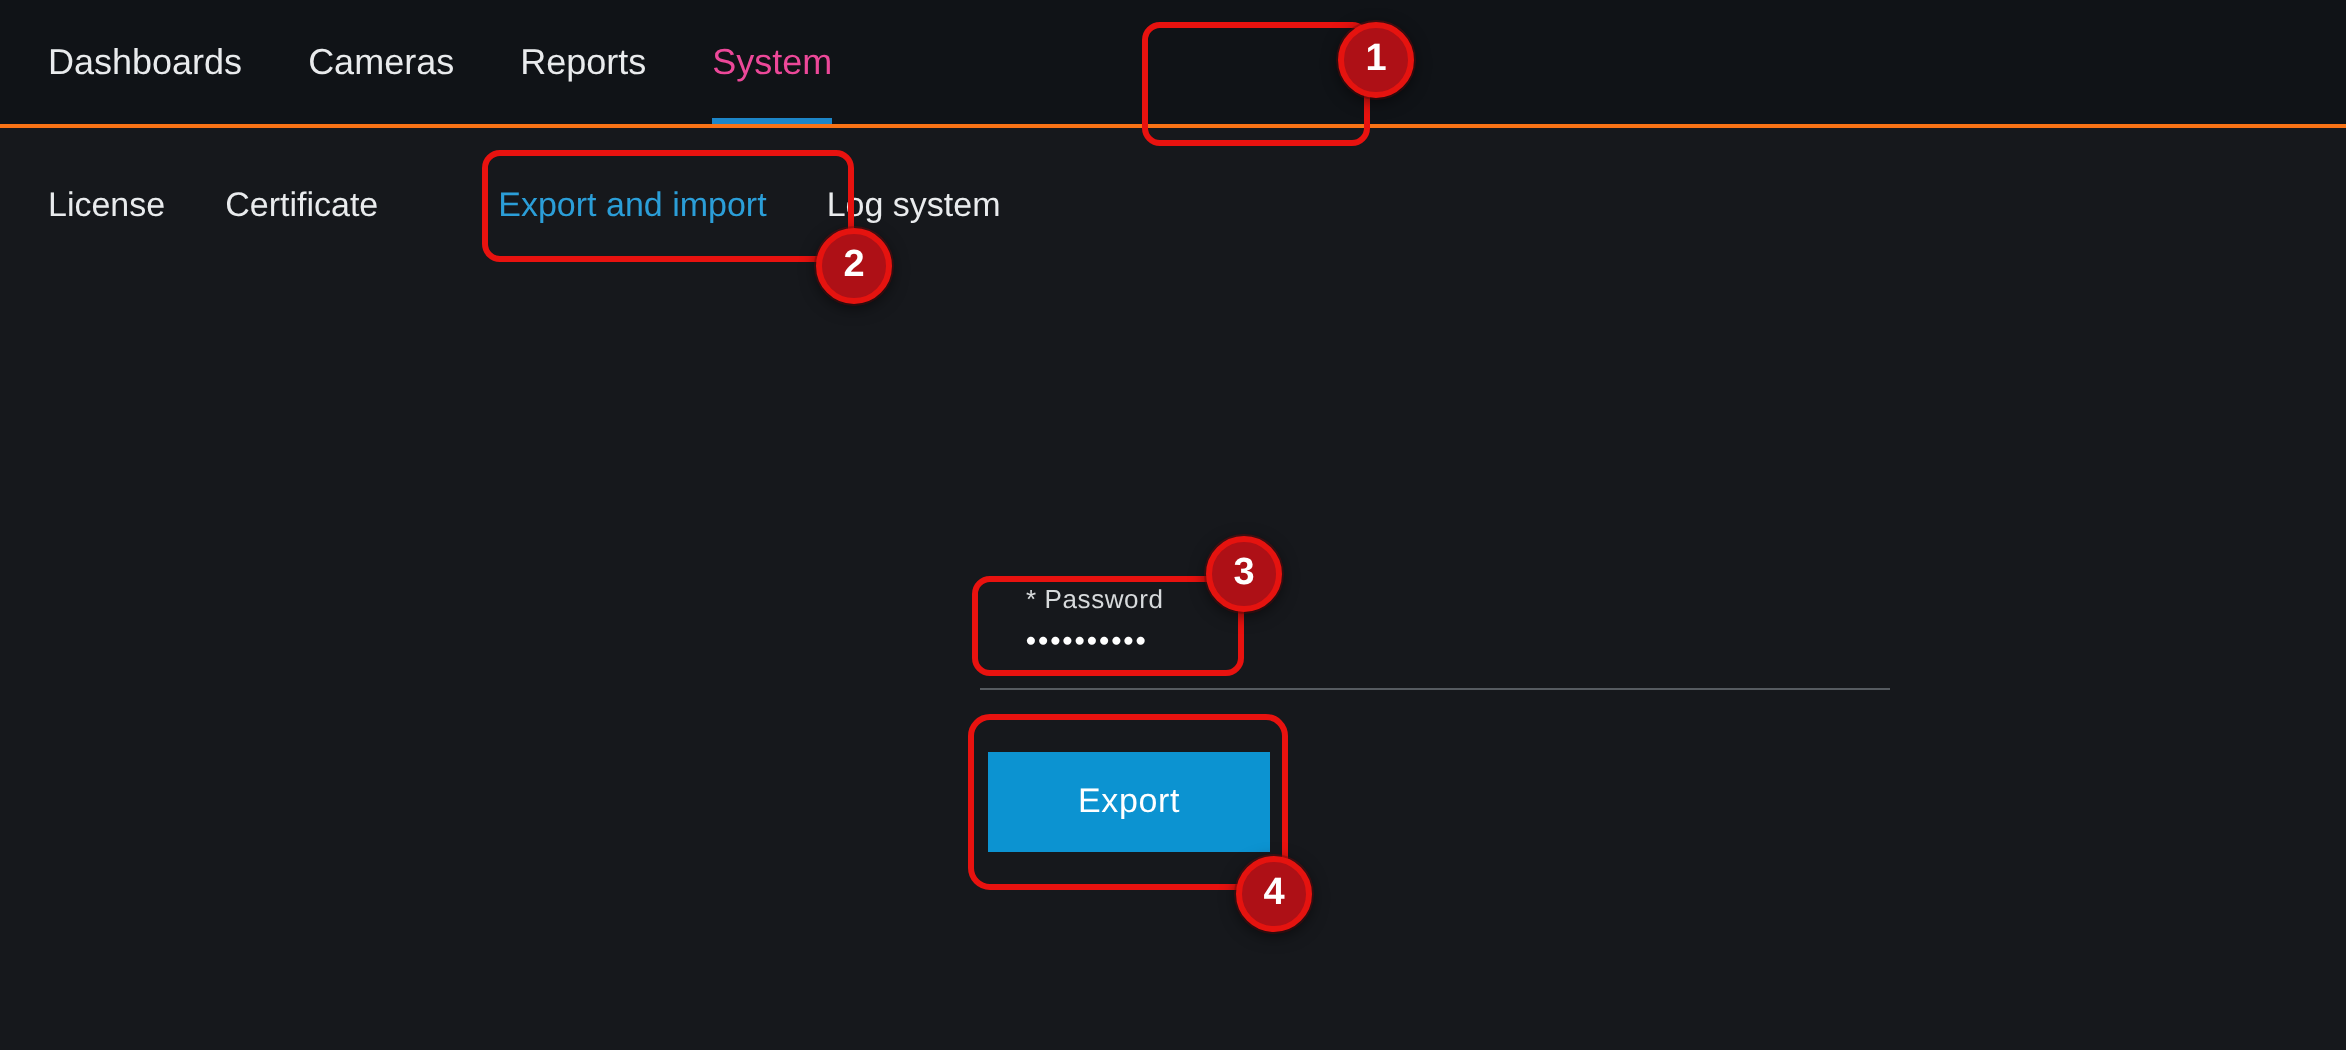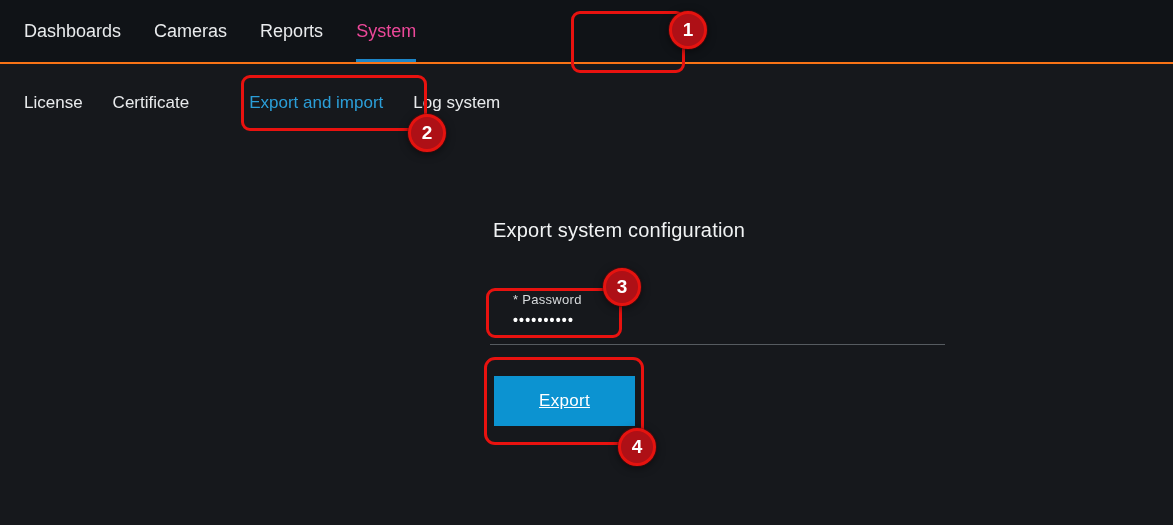--- a/index.html
+++ b/index.html
@@ -46,21 +46,21 @@
     font-size:13px; color:#d7dadc; letter-spacing:0.3px;
   }
   .password-value {
     position:absolute; left:23px; top:29px;
     font-size:14px; font-weight:bold; color:#ffffff; letter-spacing:1.2px;
   }
   .export-btn {
     position:absolute; left:494px; top:376px; width:141px; height:50px;
     background:#0c93d1; border:none; color:#ffffff; font-size:17px;
     font-family:inherit; display:flex; align-items:center; justify-content:center;
-    cursor:pointer; letter-spacing:0.3px;text-decoration:underline;
+    cursor:pointer; letter-spacing:0.3px;
   }
 
   
   .ann-box {
     position:absolute; border:3px solid #e8120f; border-radius:9px;
     pointer-events:none; box-sizing:border-box; z-index:5;
   }
   .ann-box-1 { left:571px; top:11px;  width:114px; height:62px; }
   .ann-box-2 { left:241px; top:75px;  width:186px; height:56px; }
   .ann-box-3 { left:486px; top:288px; width:136px; height:50px; }
@@ -91,21 +91,20 @@
     <div class="topnav-item active">System</div>
   </div>
 
   <div class="subnav">
     <div class="subnav-item">License</div>
     <div class="subnav-item">Certificate</div>
     <div class="subnav-item active">Export and import</div>
     <div class="subnav-item">Log system</div>
   </div>
 
-  <div class="page-heading">Export system configuration</div>
 
   <div class="password-field">
     <div class="password-label">* Password</div>
     <div class="password-value">••••••••••</div>
   </div>
 
   <button class="export-btn">Export</button>
 
   <div class="ann-box ann-box-1"></div>
   <div class="ann-box ann-box-2"></div>

